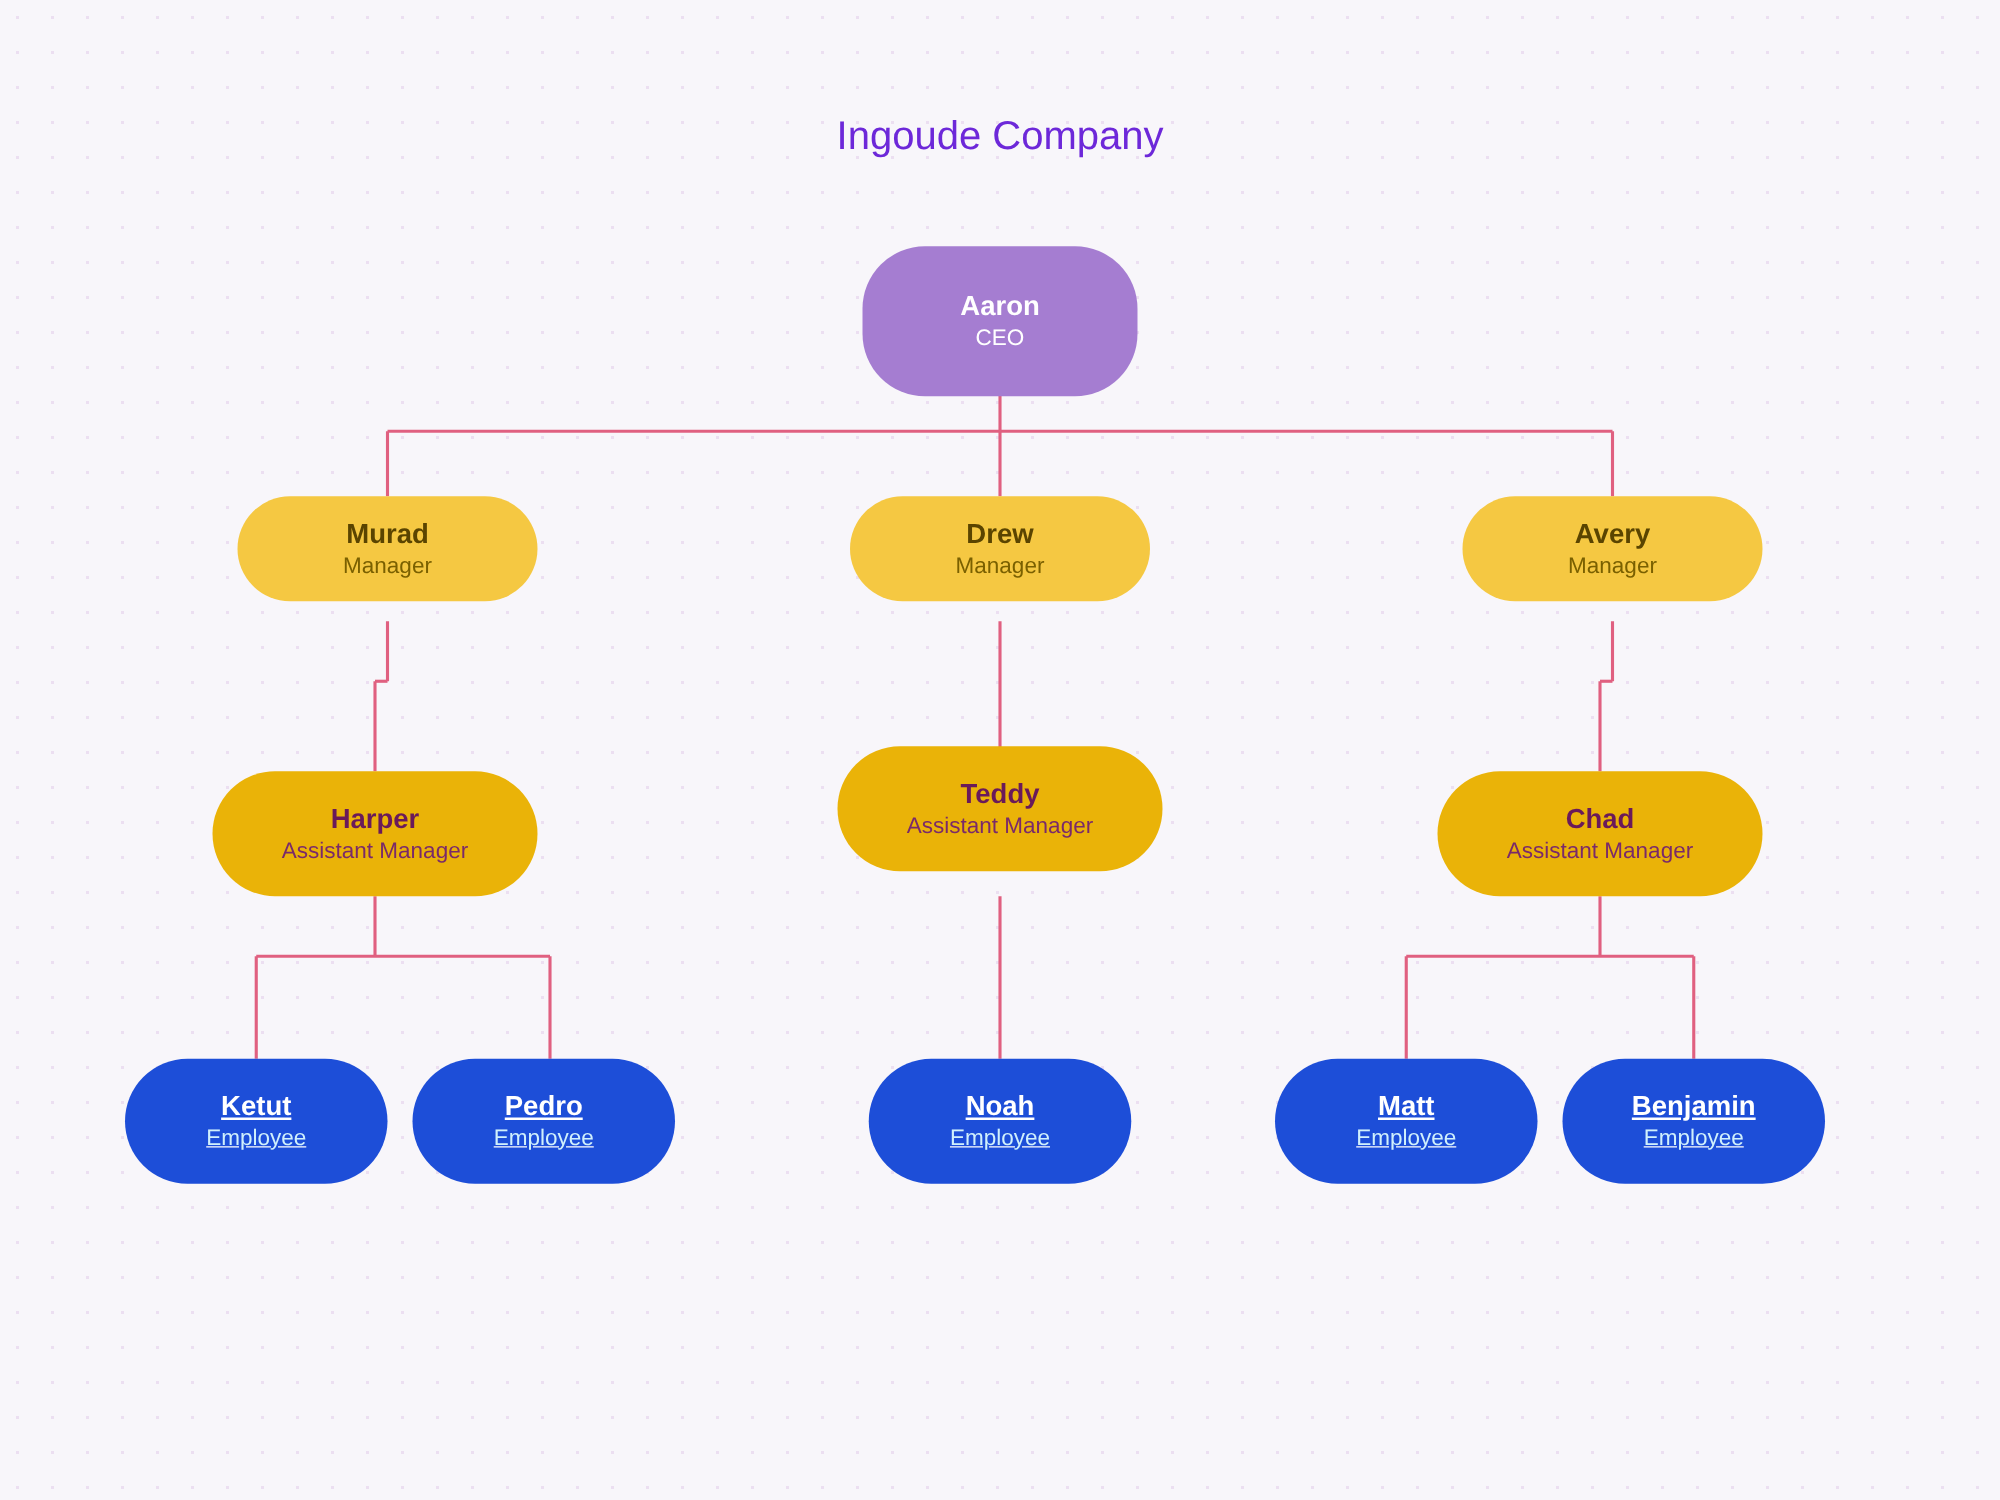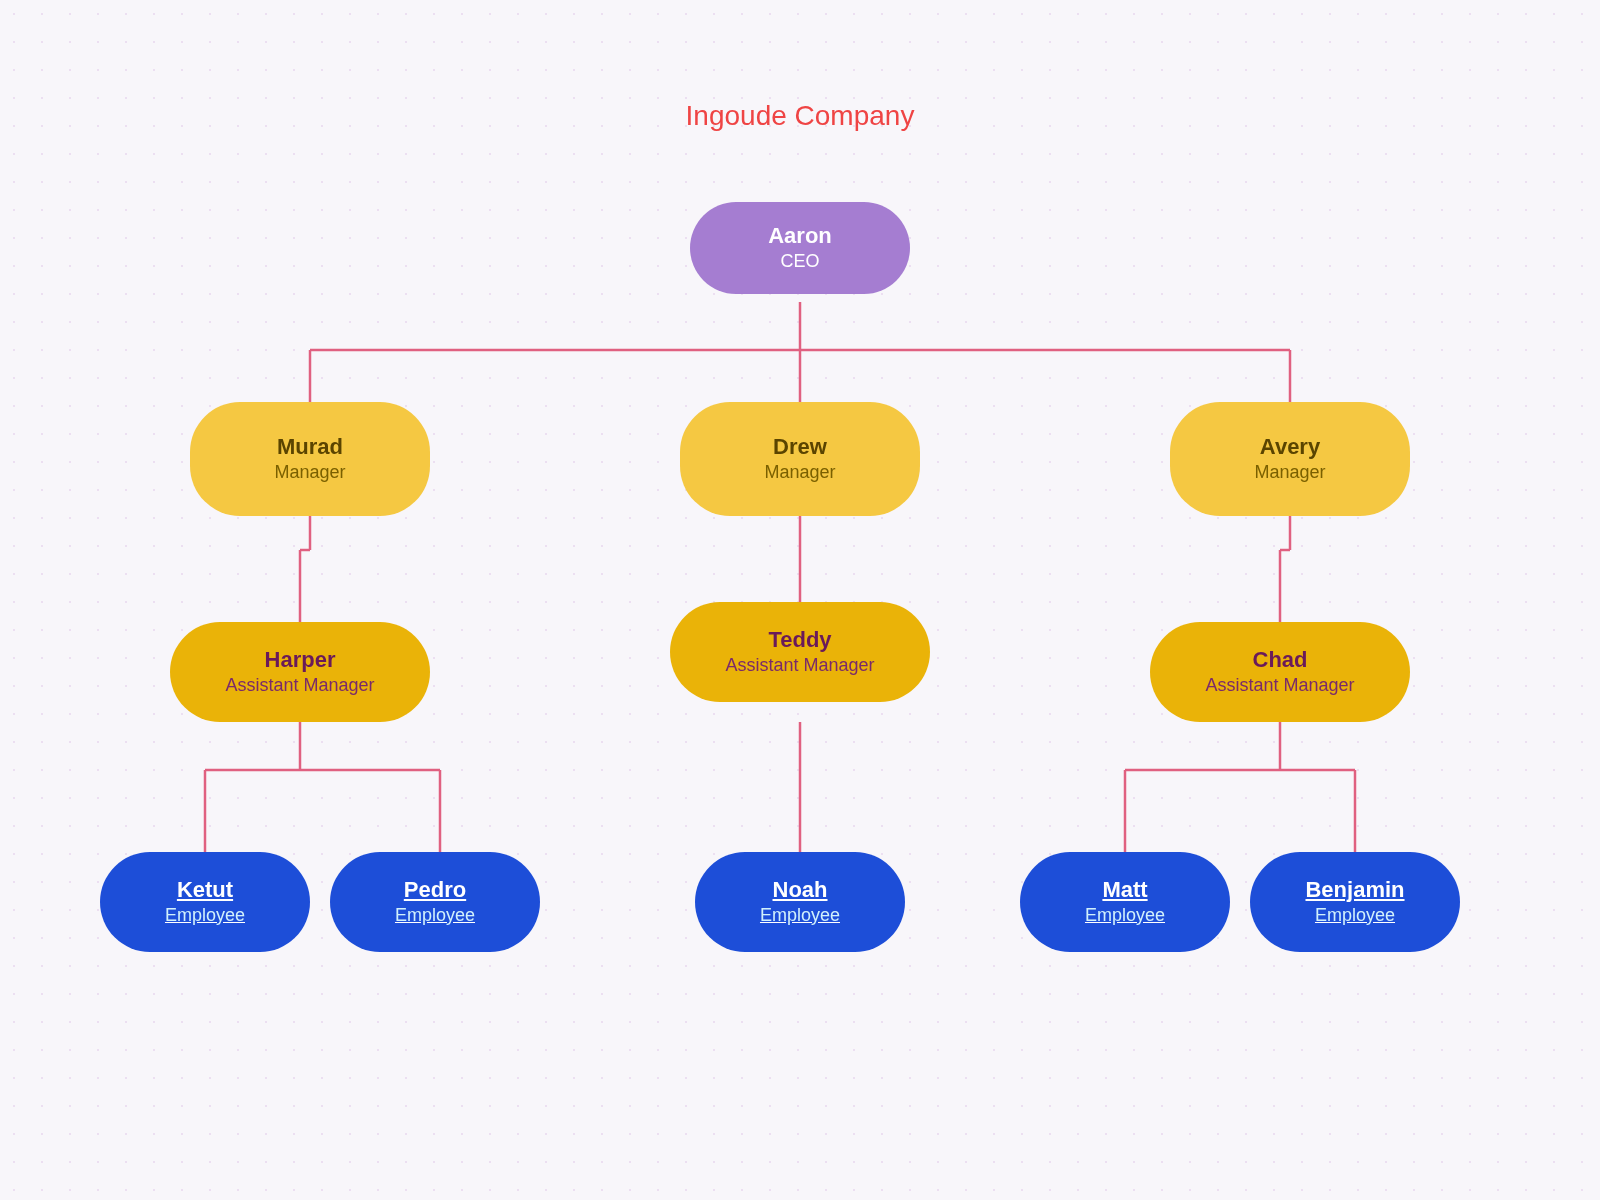--- a/index.html
+++ b/index.html
@@ -41,24 +41,24 @@
 
     .title {
       font-size: 80px;
       font-weight: 900;
       color: #1a1a2e;
       letter-spacing: -1px;
       line-height: 1.1;
     }
 
     .subtitle {
-      font-size: 28px;
-      color: #ef4444;
+      font-size: 32px;
+      color: #6d28d9;
       font-weight: 400;
-      margin-top: 20px;
+      margin-top: 10px;
     }
 
     .org-chart {
       position: relative;
       width: 1400px;
       margin-top: 60px;
     }
 
     
     .node {
@@ -82,30 +82,30 @@
     .node-role {
       font-size: 18px;
       font-weight: 400;
       line-height: 1.3;
     }
 
     
     .node-ceo {
       background: #a57dd1;
       width: 220px;
-      height: 92px;
+      height: 120px;
       left: 590px;
       top: 0;
     }
 
     
     .node-manager {
       background: #f5c842;
       width: 240px;
-      height: 114px;
+      height: 84px;
       color: #7a6000;
     }
 
     .node-manager .node-name { color: #5a4400; }
     .node-manager .node-role { color: #7a6000; }
 
     .node-murad {
       left: 90px;
       top: 200px;
     }

